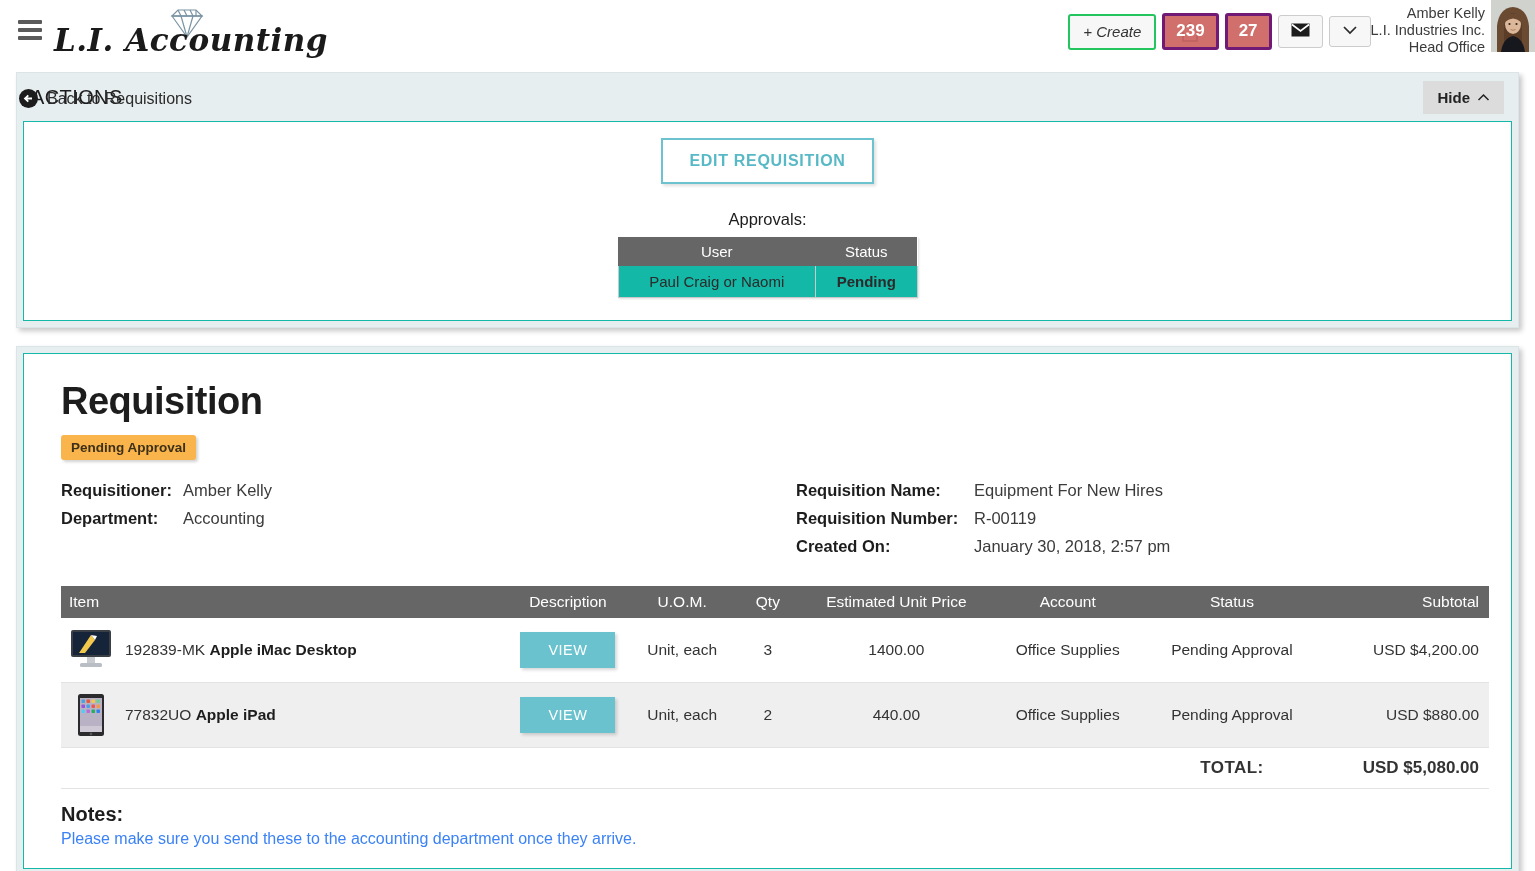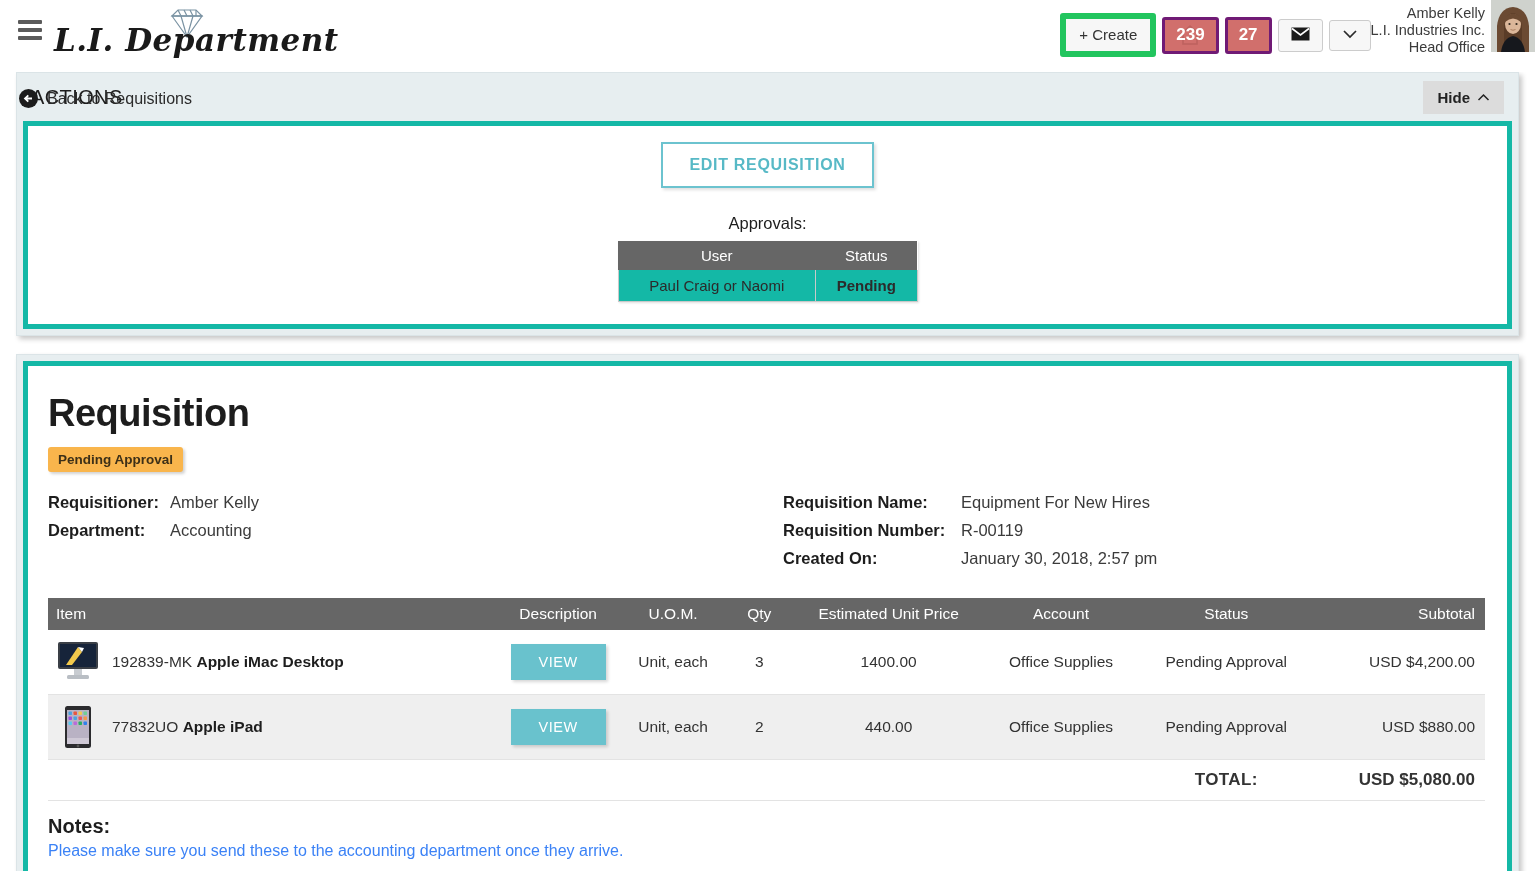--- a/index.html
+++ b/index.html
@@ -48,28 +48,29 @@
   }
 
   .header-right {
     position: absolute; right: 0; top: 0;
     height: 56px;
     display: flex; align-items: flex-start;
   }
   .hdr-btns { display: flex; align-items: center; gap: 6px; padding-top: 13px; }
   .btn-create {
     background: #f7f7f7;
-    border: 6px solid #22c55e;
+    border: 2px solid #22c55e;
     border-radius: 3px;
     font-size: 15px;
     color: #333;
     padding: 7px 13px 8px 13px;
     cursor: pointer;
     white-space: nowrap;
     line-height: 17px;
+    font-style: italic;
   }
   .badge-btn {
     background: #d16f6c;
     border: 3px solid #701a75;
     border-radius: 3px;
     color: #ffffff;
     font-weight: bold;
     font-size: 17px;
     padding: 6px 11px 7px 11px;
     cursor: pointer;
@@ -141,21 +142,21 @@
     border: none;
     font-size: 15px;
     font-weight: bold;
     color: #222;
     padding: 8px 14px;
     cursor: pointer;
     display: inline-flex; align-items: center; gap: 7px;
   }
   .panel-body {
     background: #ffffff;
-    border: 5px solid #14b8a6;
+    border: 1px solid #14b8a6;
     margin: 0 6px 6px 6px;
   }
 
   
   .actions-body {
     padding: 16px 0 22px 0;
     text-align: center;
   }
   .edit-req-btn {
     display: inline-block;
@@ -194,21 +195,21 @@
     border: 1px solid #c9c9c9;
     border-top: none;
     padding: 7px 10px;
     font-size: 15px;
     text-align: center;
     background: #14b8a6;
   }
   table.approvals td.pending { font-weight: bold; }
 
   
-  .req-body { padding: 26px 22px 14px 20px; }
+  .req-body { padding: 26px 22px 14px 37px; }
   .req-title {
     margin: 0;
     font-size: 38px;
     font-weight: bold;
     letter-spacing: -.5px;
     color: #1d1d1d;
   }
   .status-badge {
     display: inline-block;
     margin-top: 12px;
@@ -302,21 +303,21 @@
   <div class="logo-wrap">
     <svg class="logo-diamond" viewBox="0 0 48 34">
       <g fill="none" stroke="#7b93a3" stroke-width="1.2">
         <path d="M9 10 L24 31 L39 10 Z"></path>
         <path d="M9 10 L15 4 L33 4 L39 10 Z"></path>
         <path d="M15 4 L18 10 M21 4 L24 10 M27 4 L30 10 M33 4 L33 10"></path>
         <path d="M9 10 L39 10"></path>
         <path d="M18 10 L24 31 M30 10 L24 31"></path>
       </g>
     </svg>
-    <div class="logo-text">L.I. Department</div>
+    <div class="logo-text">L.I. Accounting</div>
   </div>
 
   <div class="header-right">
     <div class="hdr-btns">
       <button class="btn-create">+ Create</button>
 
       <button class="badge-btn">
         <svg class="house" width="24" height="22" viewBox="0 0 24 22">
           <path d="M2 11 L12 2 L22 11" fill="none" stroke="#8d3e3c" stroke-width="1.6"></path>
           <path d="M5 11 L5 20 L19 20 L19 11" fill="none" stroke="#8d3e3c" stroke-width="1.6"></path>

